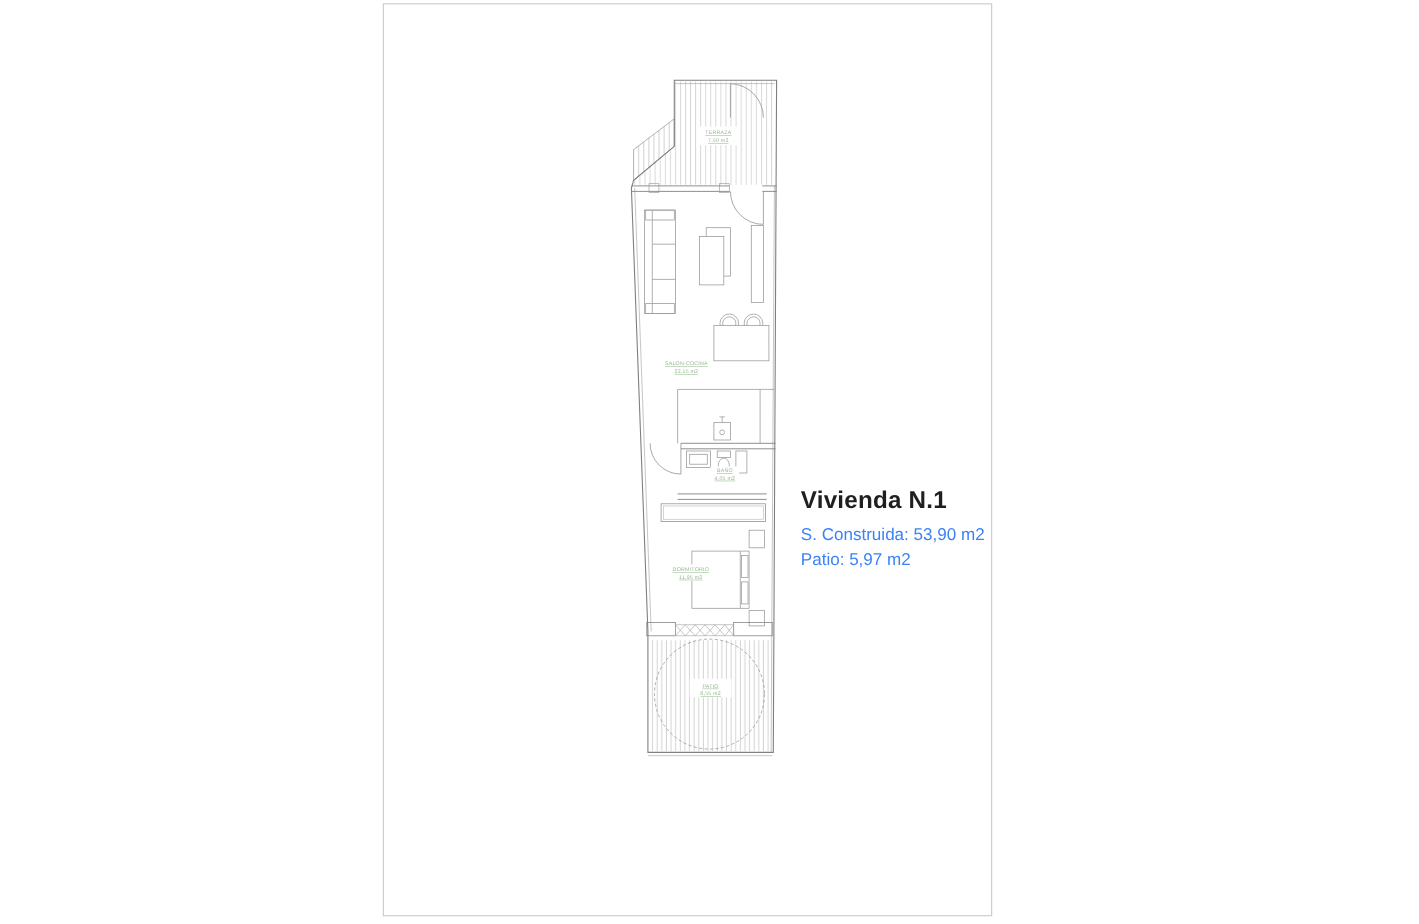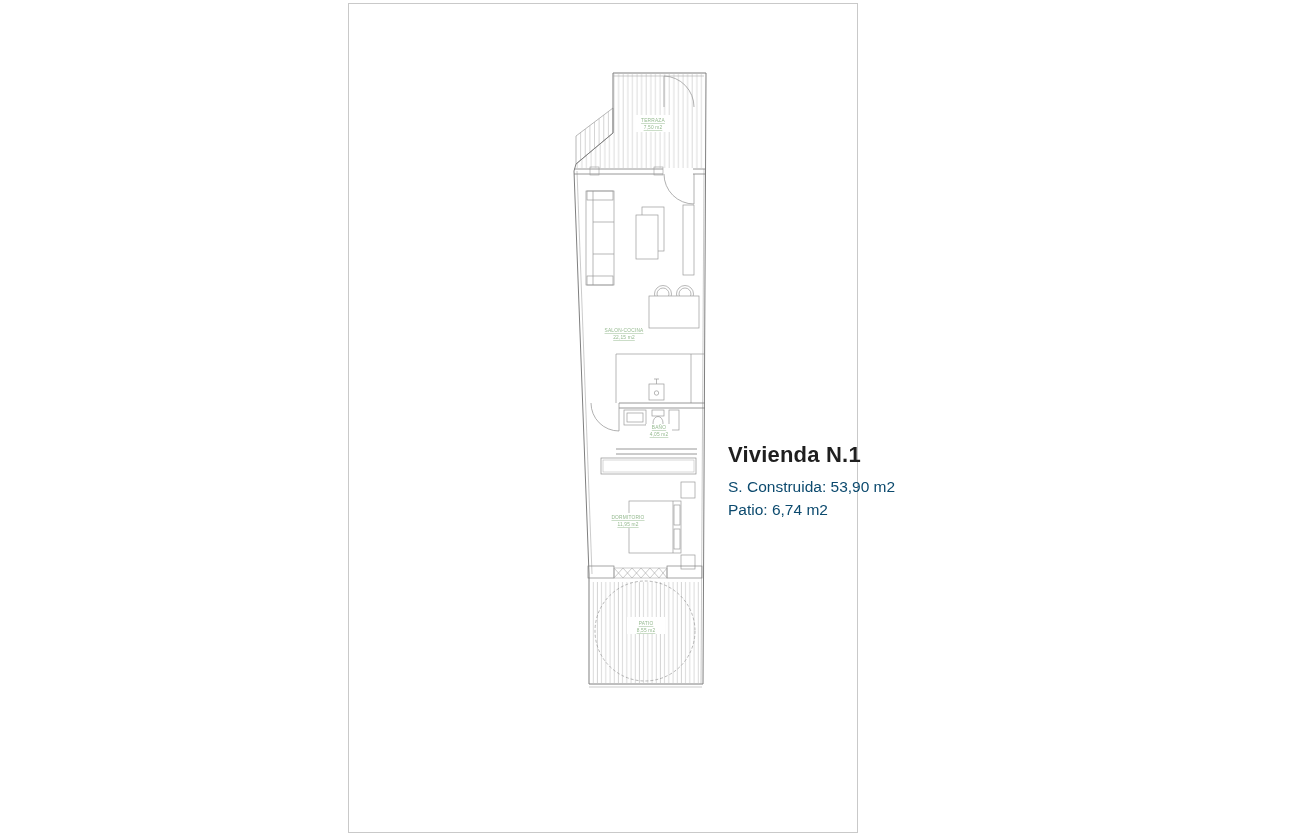--- a/index.html
+++ b/index.html
@@ -2,35 +2,35 @@
 <html><head>
 <meta charset="utf-8">
 <style>
   html,body{margin:0;padding:0;}
   body{
     width:1290px;height:840px;background:#ffffff;
     font-family:"Liberation Sans", sans-serif;
     position:relative;overflow:hidden;
   }
   .sheet{
-    position:absolute;left:348px;top:3px;width:510px;height:830px;
+    position:absolute;left:348px;top:3px;width:554px;height:830px;
     background:#ffffff;border:1px solid #c9c9c9;box-sizing:border-box;
   }
   .plan{
     position:absolute;left:217px;top:64px;width:150px;height:625px;
   }
   .info{
     position:absolute;left:379px;top:438px;width:200px;color:#333333;
   }
   .info .title{
     font-size:22px;font-weight:700;color:#1f1f1f;margin-bottom:8px;
     letter-spacing:0.2px;
   }
   .info .line{
-    font-size:15.5px;line-height:22.5px;color:#0c4a6e;
+    font-size:15.5px;line-height:22.5px;color:#3b82f6;
   }
   svg text{
     font-family:"Liberation Sans", sans-serif;
     fill:#93b88d;font-size:4.8px;letter-spacing:0.2px;
     text-anchor:middle;text-decoration:underline;
   }
 </style>
 </head>
 <body>
 
@@ -160,16 +160,16 @@
     <text x="62" y="451">DORMITORIO</text>
     <text x="62" y="458">11,95 m2</text>
 
     <text x="80" y="557">PATIO</text>
     <text x="80" y="564">8,55 m2</text>
   </svg>
 
   <div class="info">
     <div class="title">Vivienda N.1</div>
     <div class="line">S. Construida: 53,90 m2</div>
-    <div class="line">Patio: 6,74 m2</div>
+    <div class="line">Patio: 5,97 m2</div>
   </div>
 
 </div>
 
 </body></html>

